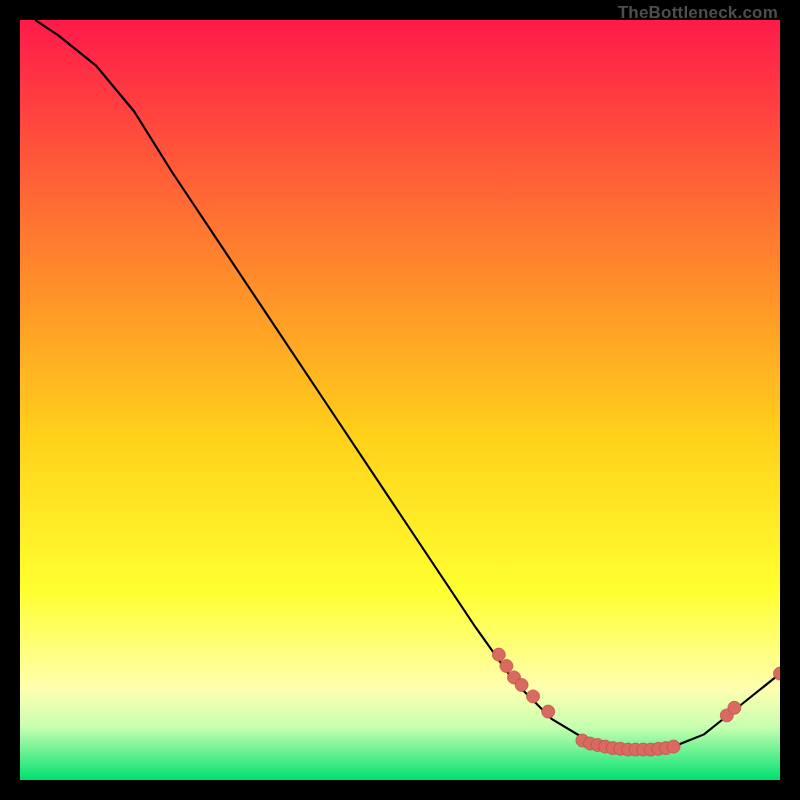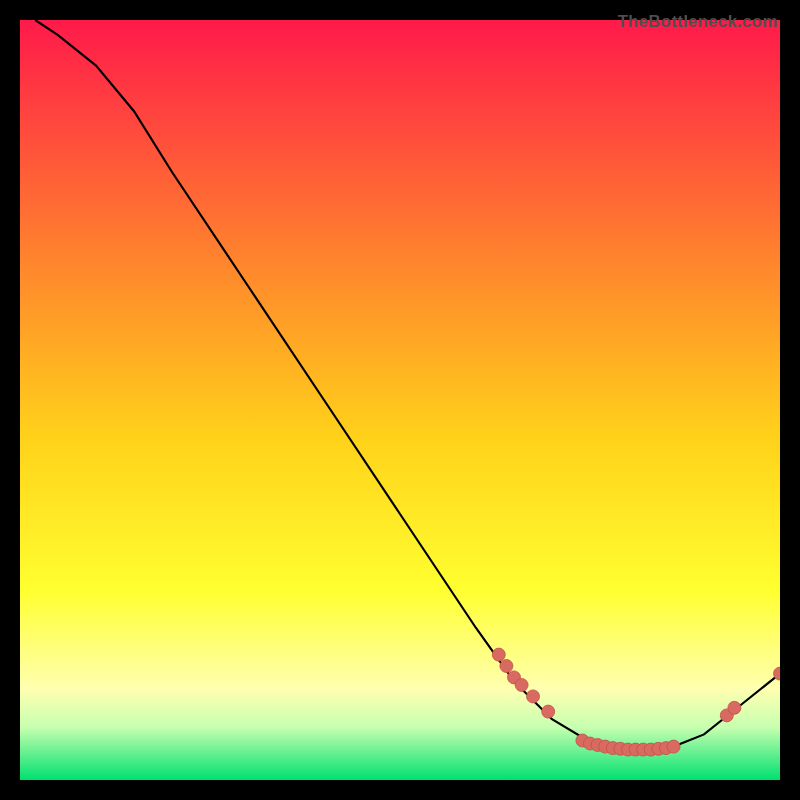--- a/index.html
+++ b/index.html
@@ -35,21 +35,20 @@
   }
   .watermark {
     position: absolute;
     right: 22px;
     top: 3px;
     color: #4e4e4e;
     font-size: 17px;
     font-weight: 600;
     letter-spacing: 0.2px;
     font-family: Arial, Helvetica, sans-serif;
-    margin-top: 9px;
   }
   svg { display: block; }
 </style>
 </head>
 <body>
 
 <div class="frame">
   <div class="plot-area">
     <svg class="gradient-bg" width="760" height="760" viewBox="0 0 760 760">
       <defs>

